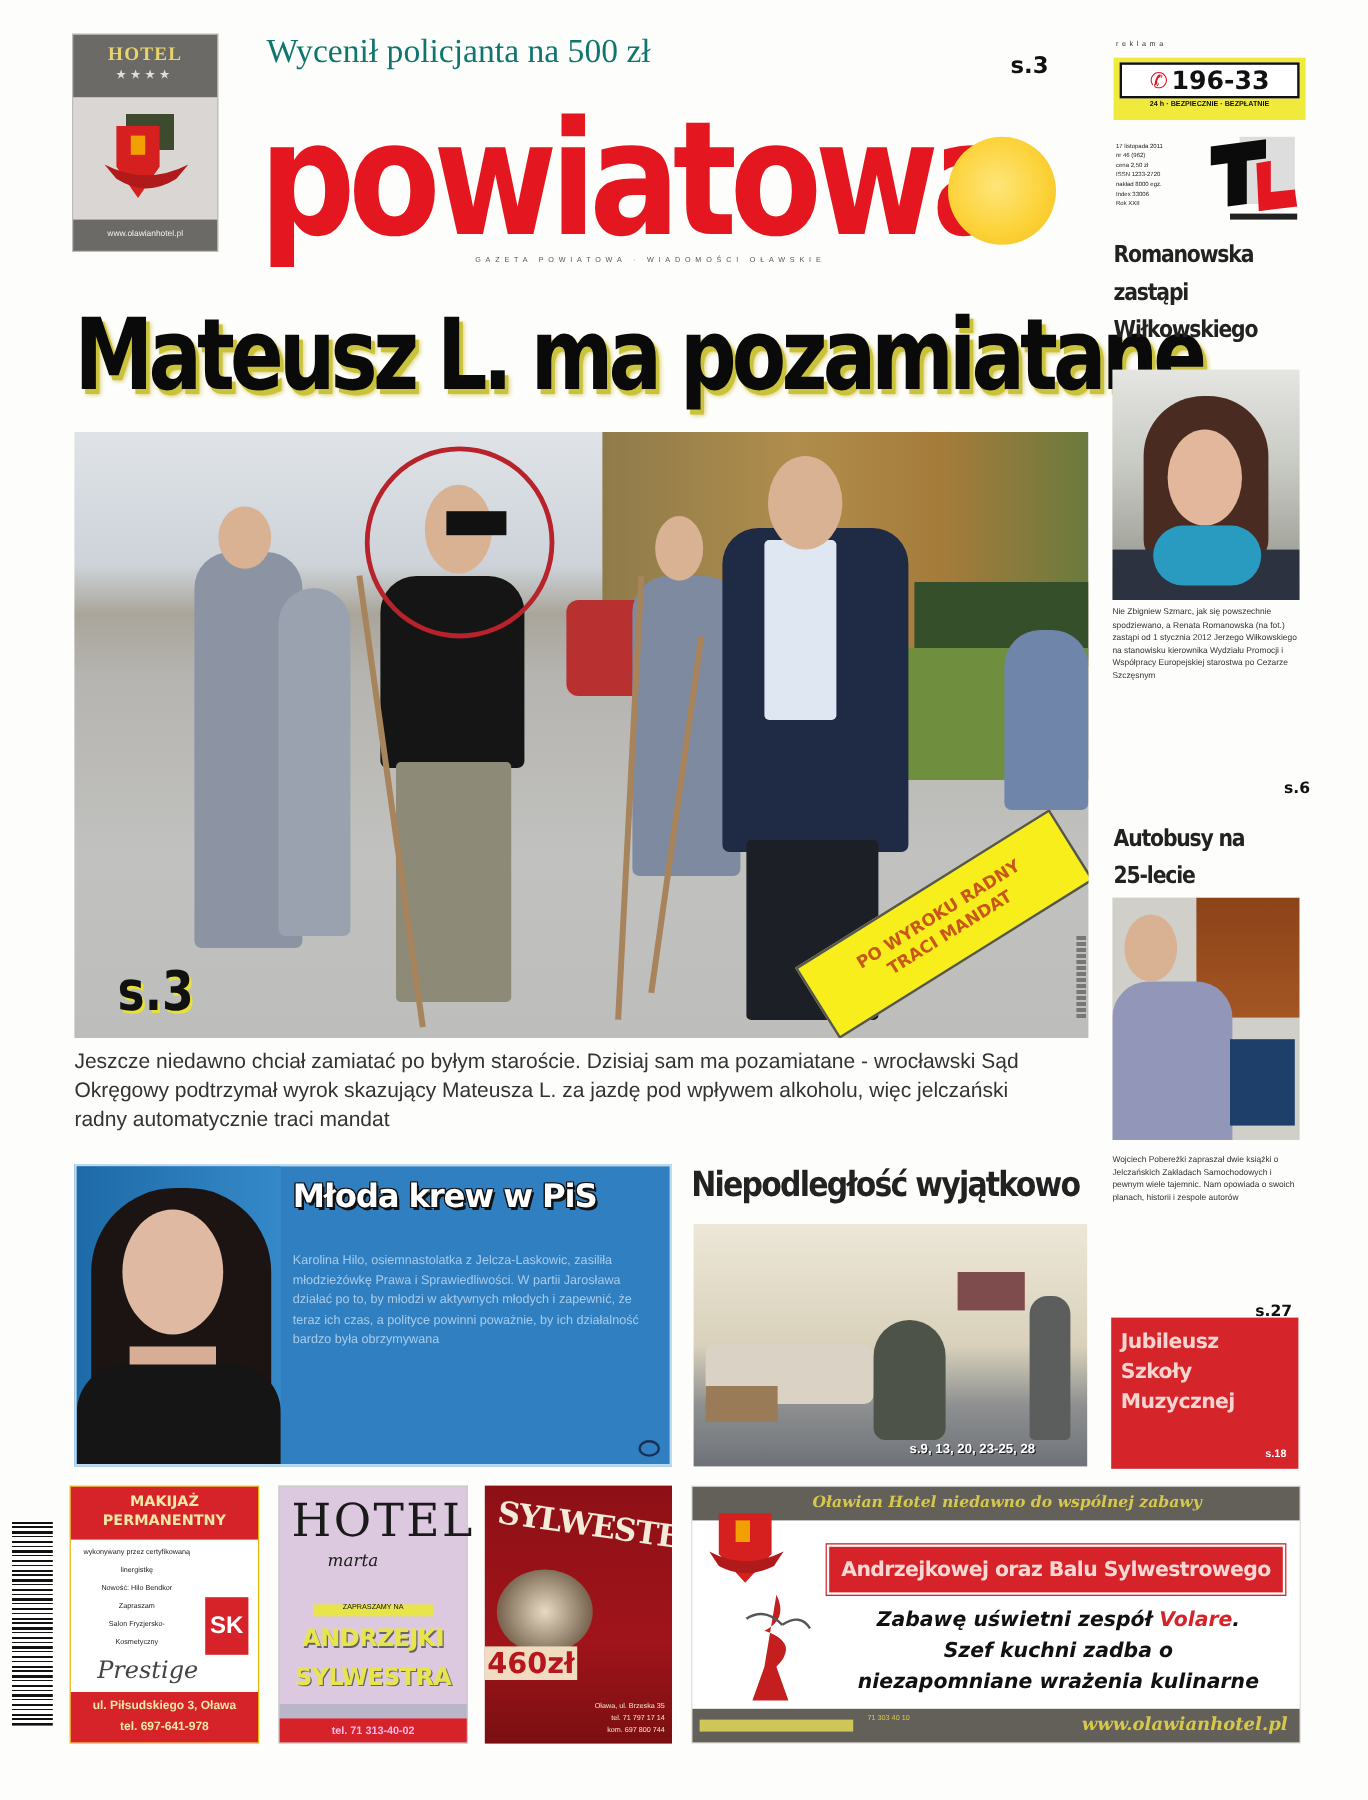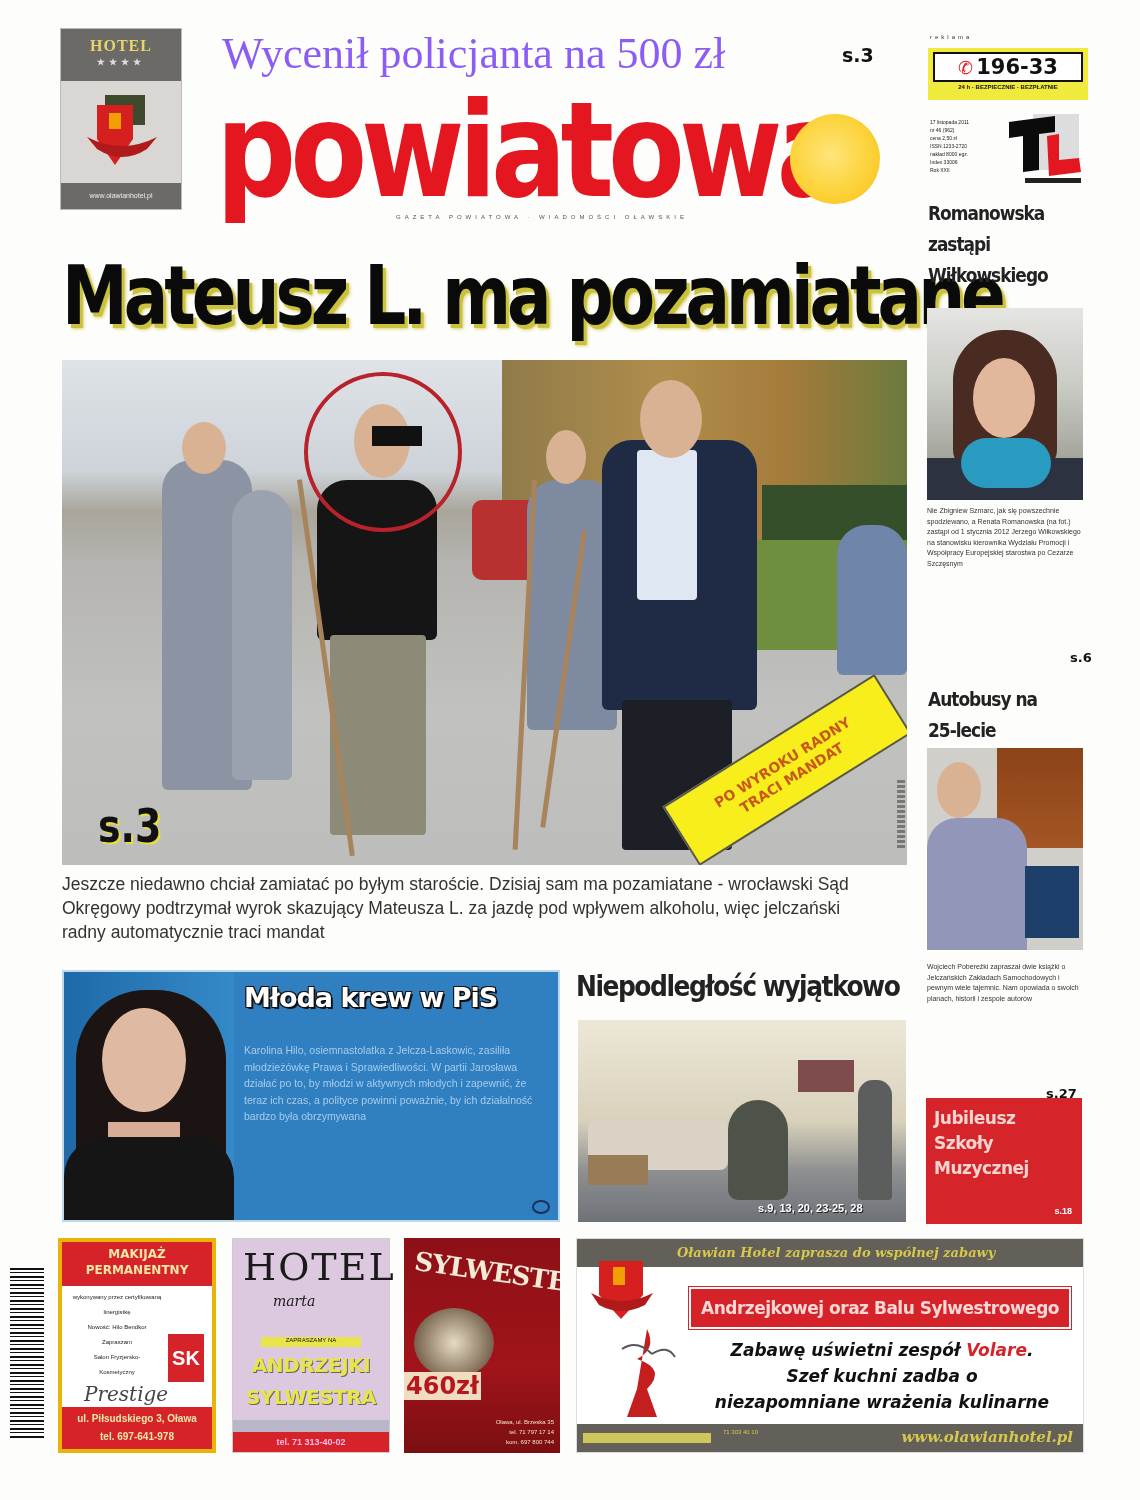--- a/index.html
+++ b/index.html
@@ -7,21 +7,21 @@
   body { position: relative; font-family: "Liberation Sans", sans-serif; color: #111; }
   .abs { position: absolute; }
 
   
   #hotel-ad { left: 60px; top: 28px; width: 122px; height: 182px; background: #d9d6d3; border: 1px solid #bbb; }
   #hotel-ad .top { position: absolute; left: 0; top: 0; width: 100%; height: 52px; background: #6b6a66; color: #e8d46a; text-align: center; font-family: "Liberation Serif", serif; font-size: 16px; font-weight: bold; padding-top: 8px; letter-spacing: 1px; }
   #hotel-ad .top .stars { display: block; font-size: 9px; color: #ddd; letter-spacing: 4px; margin-top: 2px; }
   #hotel-ad .crest { position: absolute; left: 26px; top: 66px; width: 70px; height: 80px; }
   #hotel-ad .bottom { position: absolute; left: 0; bottom: 0; width: 100%; height: 26px; background: #6b6a66; color: #eee; font-size: 7px; text-align: center; padding-top: 9px; }
 
-  #teaser-headline { left: 222px; top: 28px; font-family: "Liberation Serif", serif; font-size: 44px; color: #8b5cf6; white-space: nowrap; }
+  #teaser-headline { left: 222px; top: 28px; font-family: "Liberation Serif", serif; font-size: 28px; color: #0f766e; white-space: nowrap; }
   #teaser-page { left: 842px; top: 44px; font-family: "DejaVu Sans", sans-serif; font-weight: bold; font-size: 19px; color: #111; }
 
   #logo-text { left: 216px; top: 84px; font-family: "DejaVu Sans", sans-serif; font-weight: bold; font-size: 112px; color: #e4161f; letter-spacing: -6px; transform: scaleY(1.18); transform-origin: top left; line-height: 1; }
   #logo-sun { left: 790px; top: 114px; width: 90px; height: 90px; border-radius: 50%; background: radial-gradient(circle at 45% 45%, #ffe57a 0%, #fcd33a 55%, #f5bf1a 100%); }
   #logo-subtitle { left: 396px; top: 214px; font-size: 6px; letter-spacing: 4px; color: #555; white-space: nowrap; }
 
   #ad-label { left: 930px; top: 34px; font-size: 6px; letter-spacing: 3px; color: #333; }
   #phone-ad { left: 928px; top: 48px; width: 160px; height: 52px; background: #f0ea3c; padding: 4px 5px; }
   #phone-ad .inner { background: #fff; border: 2px solid #111; height: 30px; display: flex; align-items: center; justify-content: center; font-family: "DejaVu Sans", sans-serif; font-weight: bold; font-size: 21px; color: #111; }
   #phone-ad .inner .ph { color: #e4161f; margin-right: 3px; font-size: 18px; }
@@ -93,21 +93,21 @@
   #niep-photo { left: 578px; top: 1020px; width: 328px; height: 202px; overflow: hidden; background: linear-gradient(180deg, #ece7d7 0%, #d9d1bb 50%, #8d8f90 75%, #6e7278 100%); }
   #niep-photo .sign { position: absolute; left: 220px; top: 40px; width: 56px; height: 32px; background: #7f4c4e; }
   #niep-photo .soldier1 { position: absolute; left: 150px; top: 80px; width: 60px; height: 100px; background: #4d5348; border-radius: 30px 30px 10px 10px; }
   #niep-photo .soldier2 { position: absolute; left: 280px; top: 60px; width: 34px; height: 120px; background: #5c5e5d; border-radius: 15px 15px 4px 4px; }
   #niep-photo .sandbags { position: absolute; left: 10px; top: 100px; width: 140px; height: 50px; background: #d9d2c5; border-radius: 8px; }
   #niep-photo .crate { position: absolute; left: 10px; top: 135px; width: 60px; height: 30px; background: #9a7b57; }
   #niep-pages { position: absolute; left: 180px; top: 182px; font-size: 11px; font-weight: bold; color: #fff; text-shadow: 1px 1px 0 #222; }
 
   
   #barcode { left: 10px; top: 1268px; width: 34px; height: 170px; background: repeating-linear-gradient(180deg, #111 0 2px, #fff 2px 4px, #111 4px 5px, #fff 5px 8px); }
-  #ad-makijaz { left: 58px; top: 1238px; width: 158px; height: 215px; background: #fff; border: 4px solid #eab308; }
+  #ad-makijaz { left: 58px; top: 1238px; width: 158px; height: 215px; background: #fff; border: 1px solid #eab308; }
   #ad-makijaz .head { position: static; background: #d6232a; border-radius: 0; color: #f3e7a6; font-family: "DejaVu Sans", sans-serif; font-weight: bold; font-size: 12px; line-height: 16px; text-align: center; padding: 4px 2px; height: 44px; }
   #ad-makijaz .lines { font-size: 6px; line-height: 15px; text-align: center; color: #222; padding-top: 4px; width: 110px; }
   #ad-makijaz .sk { position: absolute; right: 8px; top: 92px; width: 36px; height: 48px; background: #d6232a; color: #fff; font-weight: bold; font-size: 20px; text-align: center; line-height: 48px; }
   #ad-makijaz .prestige { position: absolute; left: 22px; top: 140px; font-family: "DejaVu Serif", serif; font-style: italic; font-size: 20px; color: #444; }
   #ad-makijaz .foot { position: absolute; left: 0; bottom: 0; width: 100%; height: 42px; background: #d6232a; color: #f3e7a6; font-weight: bold; font-size: 10px; line-height: 18px; text-align: center; padding-top: 3px; }
 
   #ad-hotel-marta { left: 232px; top: 1238px; width: 158px; height: 215px; background: #ddc9df; border: 1px solid #ccc; }
   #ad-hotel-marta .brand { position: absolute; left: 10px; top: 6px; font-family: "DejaVu Serif", serif; font-size: 38px; letter-spacing: 2px; color: #1a1a1a; }
   #ad-hotel-marta .script { position: absolute; left: 40px; top: 54px; font-family: "DejaVu Serif", serif; font-style: italic; font-size: 14px; color: #1a1a1a; }
   #ad-hotel-marta .inv { position: absolute; left: 28px; top: 98px; width: 100px; height: 10px; background: #e8e54c; font-size: 6px; text-align: center; }
@@ -305,21 +305,21 @@
   <div class="price">460zł</div>
   <div class="foot">
     <div>Oława, ul. Brzeska 35</div>
     <div>tel. 71 797 17 14</div>
     <div>kom. 697 800 744</div>
   </div>
 </div>
 
 <div id="ad-olawian" class="abs">
   <div class="tbar">
-      <span>Oławian Hotel zaprasza do wspólnej zabawy</span>
+      <span>Oławian Hotel niedawno do wspólnej zabawy</span>
     </div>
   <svg class="crest" viewBox="0 0 70 70">
     <path d="M8 6 L52 6 L52 40 L30 64 L8 40 Z" fill="#d61f1f"></path>
     <path d="M0 38 Q30 54 62 38 L54 50 Q30 62 8 50 Z" fill="#b01a1a"></path>
     <rect x="22" y="12" width="12" height="18" fill="#f0a000"></rect>
   </svg>
   <svg class="mascot" viewBox="0 0 60 90">
     <path d="M30 0 Q40 20 20 30 Q50 40 30 60 L40 88 L10 88 L20 60 Z" fill="#c41e1e"></path>
     <path d="M5 20 Q20 10 35 25 M35 25 Q50 15 58 28" stroke="#555" stroke-width="2" fill="none"></path>
   </svg>

